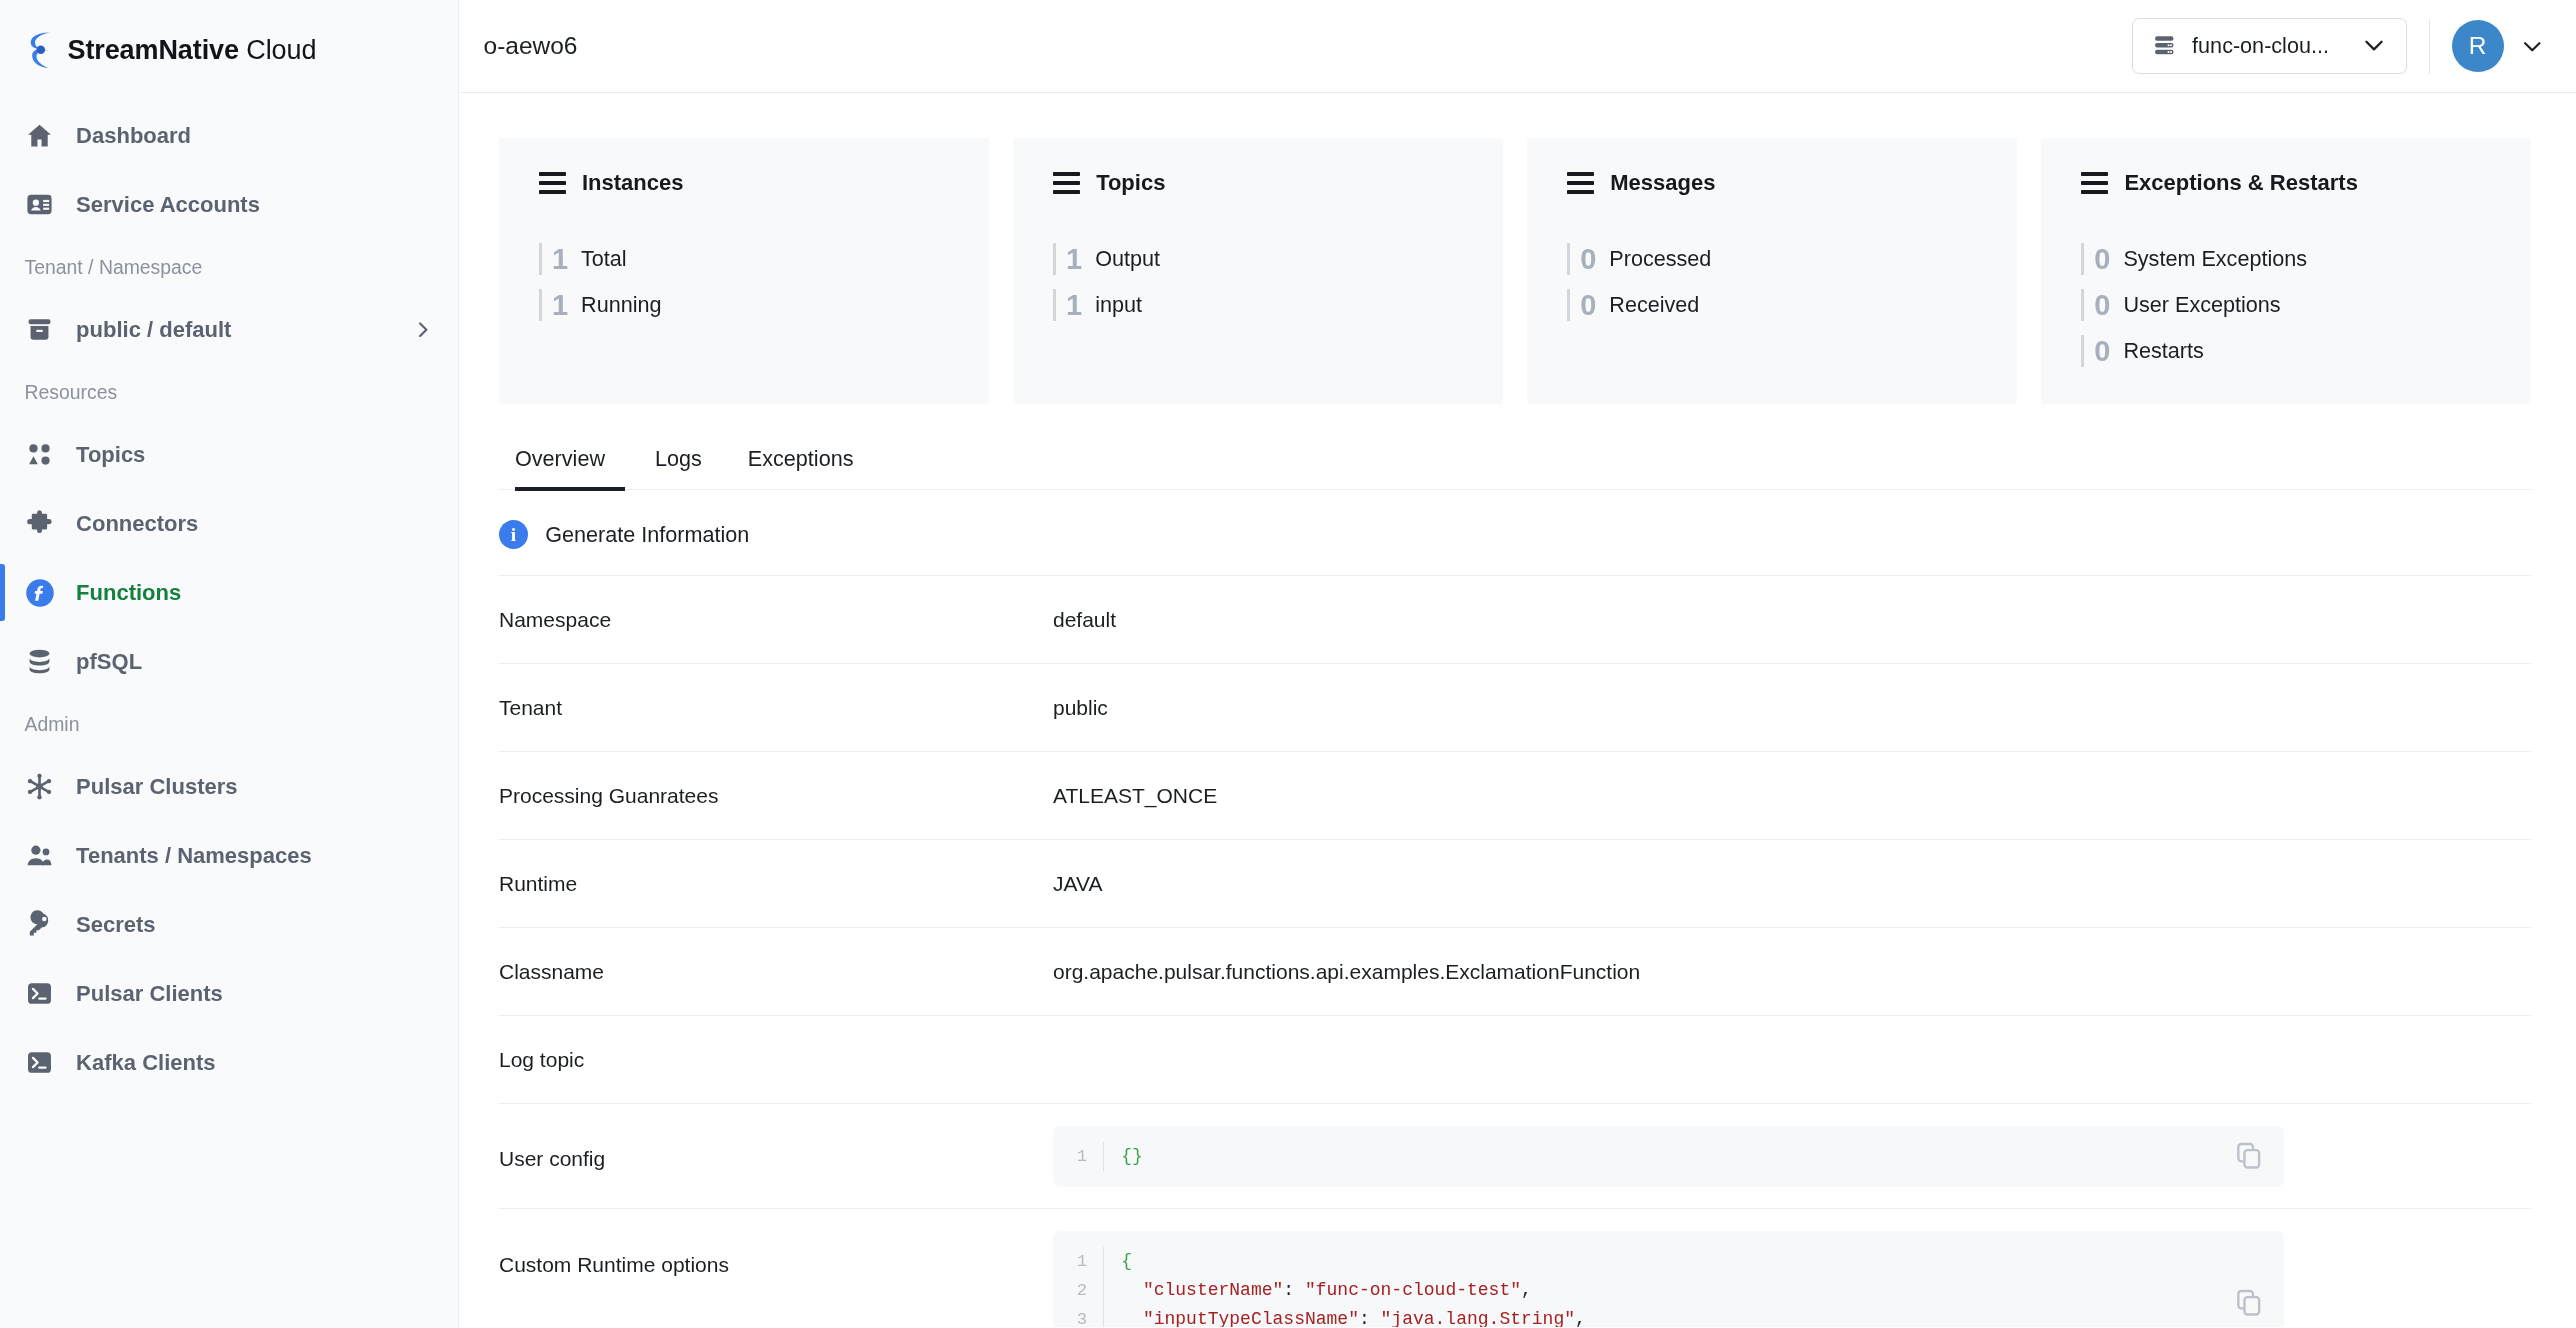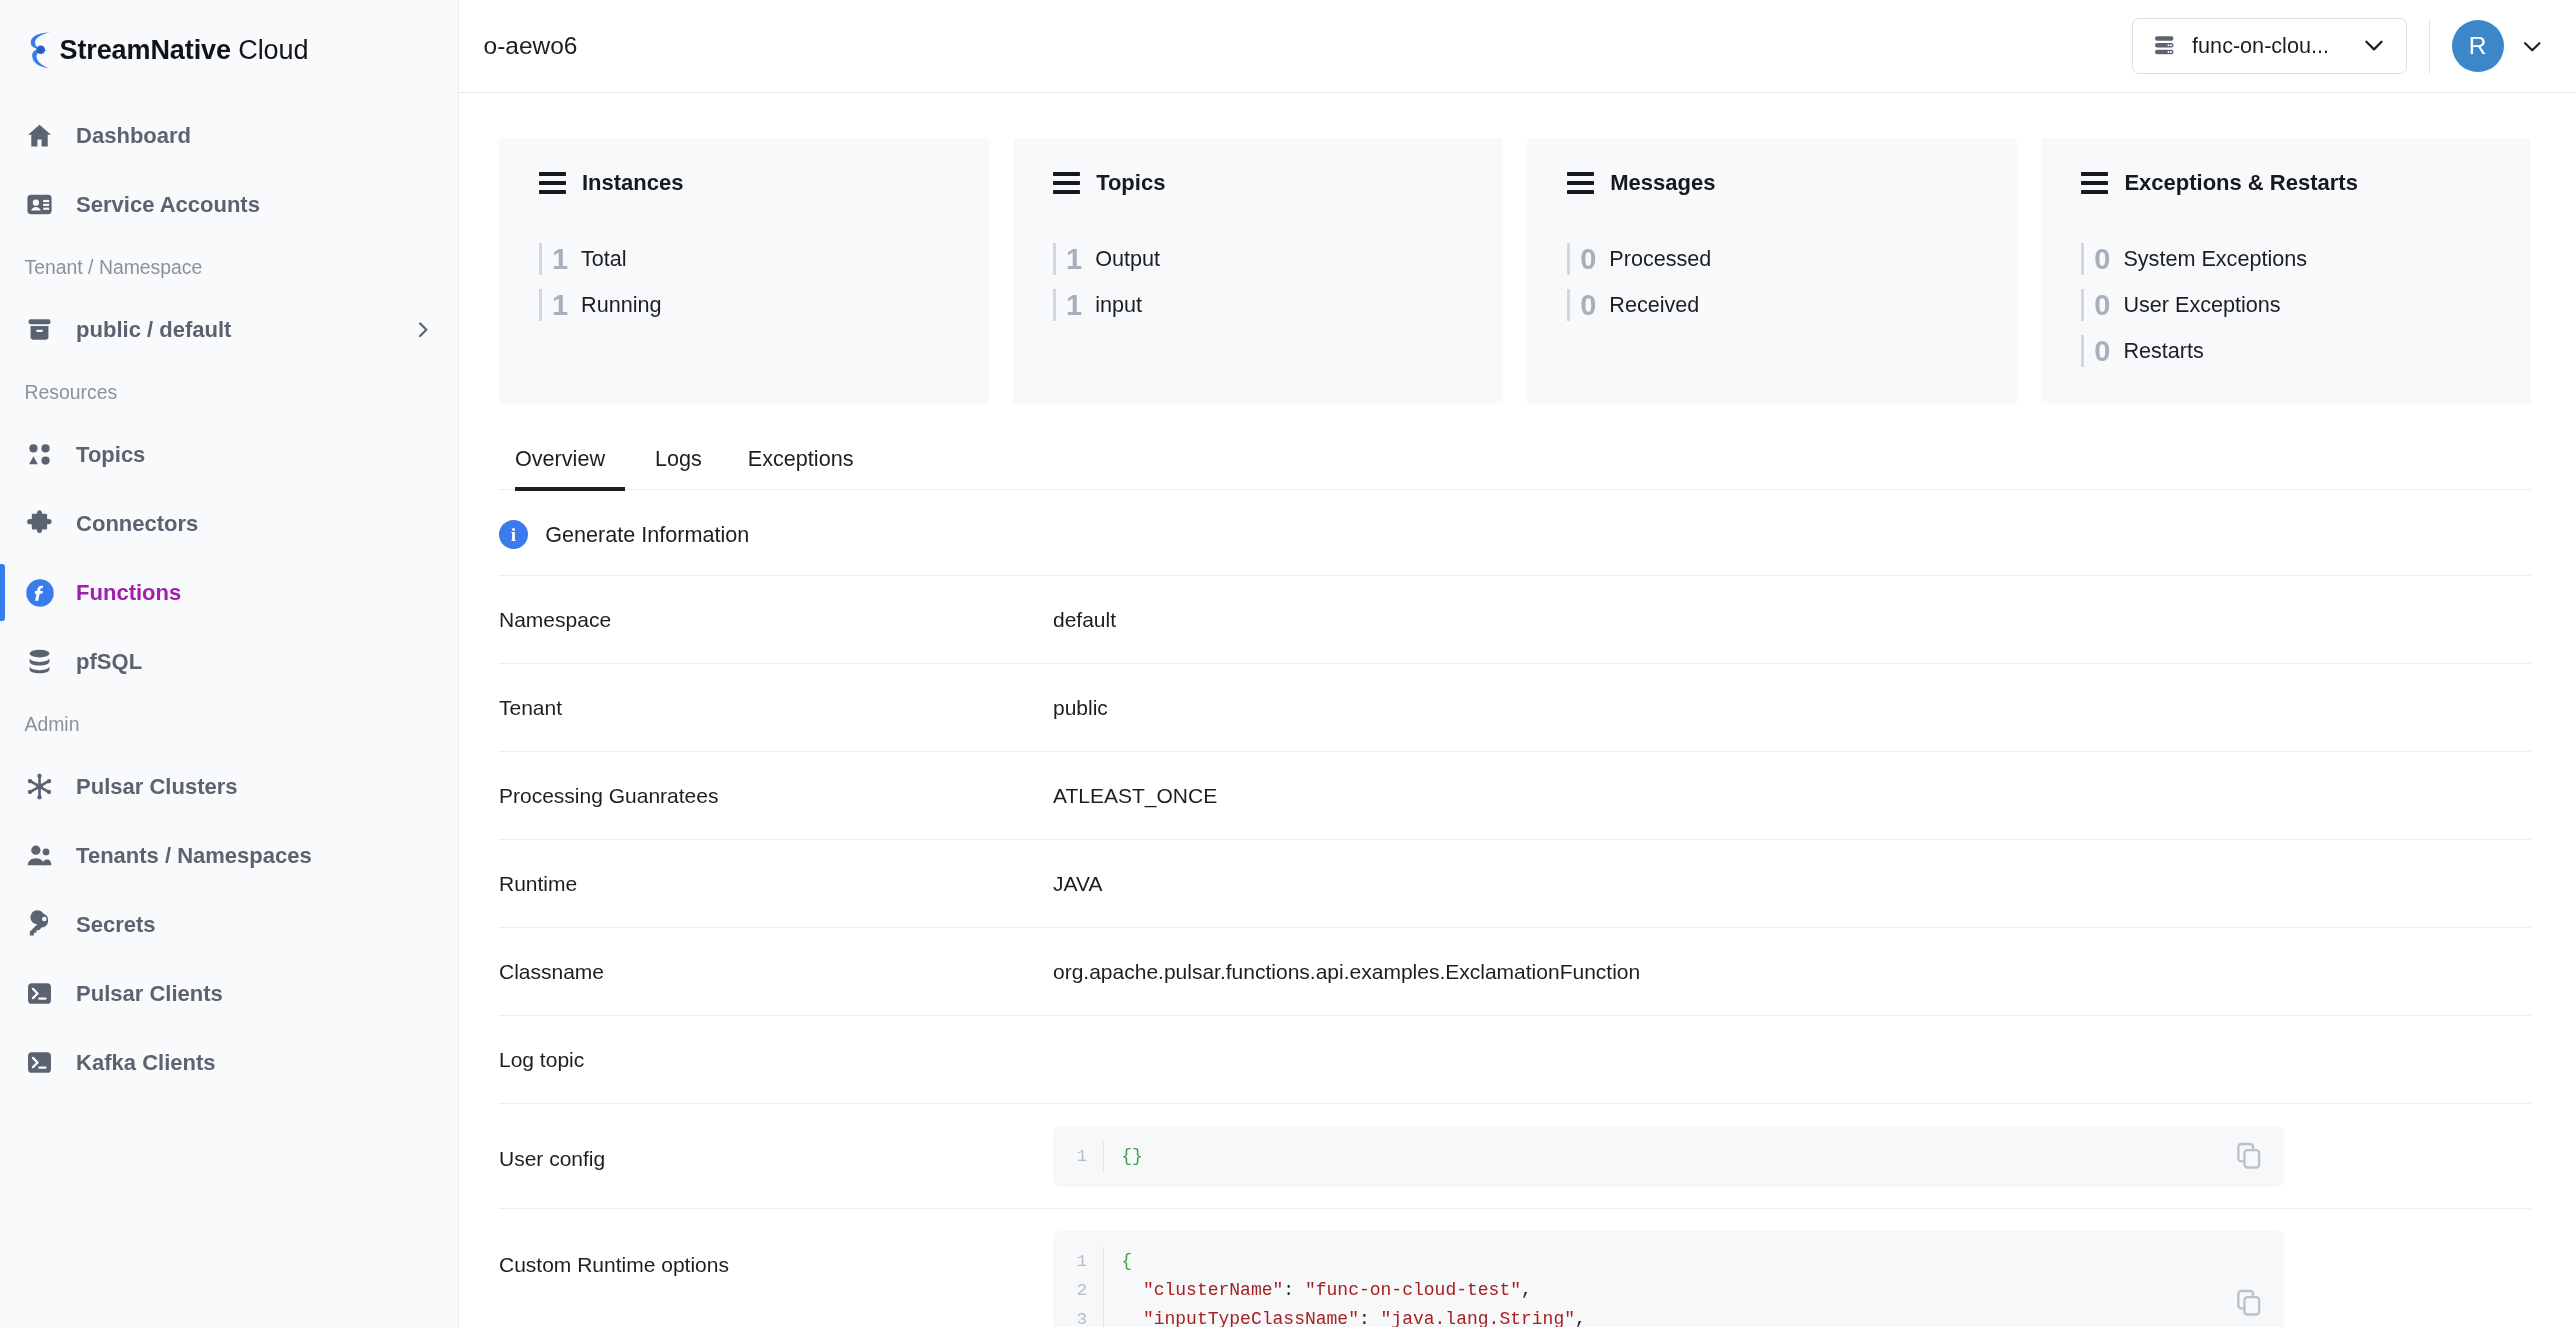--- a/index.html
+++ b/index.html
@@ -13,38 +13,38 @@
 
   
   .sidebar {
     width: 459px; height: 1329px;
     background: #f8fafb;
     border-right: 1.4px solid #eceff1;
     flex: 0 0 459px;
     position: relative;
     overflow: hidden;
   }
-  .brand { display: flex; align-items: center; height: 101px; padding-left: 24.5px; gap: 2px; }
+  .brand { display: flex; align-items: center; height: 101px; padding-left: 24.5px; gap: 10px; }
   .brand-logo { width: 33px; height: 39px; flex: 0 0 33px; }
   .brand-text { font-size: 27px; color: #111418; letter-spacing: -0.1px; white-space: nowrap; }
   .brand-text b { font-weight: 700; }
   .brand-text span { font-weight: 400; }
 
   .nav-item {
     display: flex; align-items: center;
     height: 69px; padding-left: 24.5px; gap: 21.6px;
     position: relative; cursor: pointer;
   }
   .nav-item .ico { width: 30px; height: 30px; flex: 0 0 30px; display: flex; align-items: center; justify-content: center; }
   .nav-label { font-size: 22px; font-weight: 700; color: #5c6370; white-space: nowrap; }
   .nav-item.active::before {
     content: ""; position: absolute; left: 0; top: 5.8px; bottom: 5.8px;
     width: 5px; background: #3b7ced; border-radius: 0 2.9px 2.9px 0;
   }
-  .nav-item.active .nav-label { color: #a21caf; }
+  .nav-item.active .nav-label { color: #15803d; }
 
   .nav-section {
     font-size: 19.4px; color: #8b929c; font-weight: 400;
     padding-left: 24.5px; height: 56px; display: flex; align-items: center;
   }
   .nav-item.wide { padding-right: 24.5px; }
   .nav-item .grow { flex: 1; }
   .chev-right { width: 21.6px; height: 21.6px; flex: 0 0 21.6px; }
 
   

